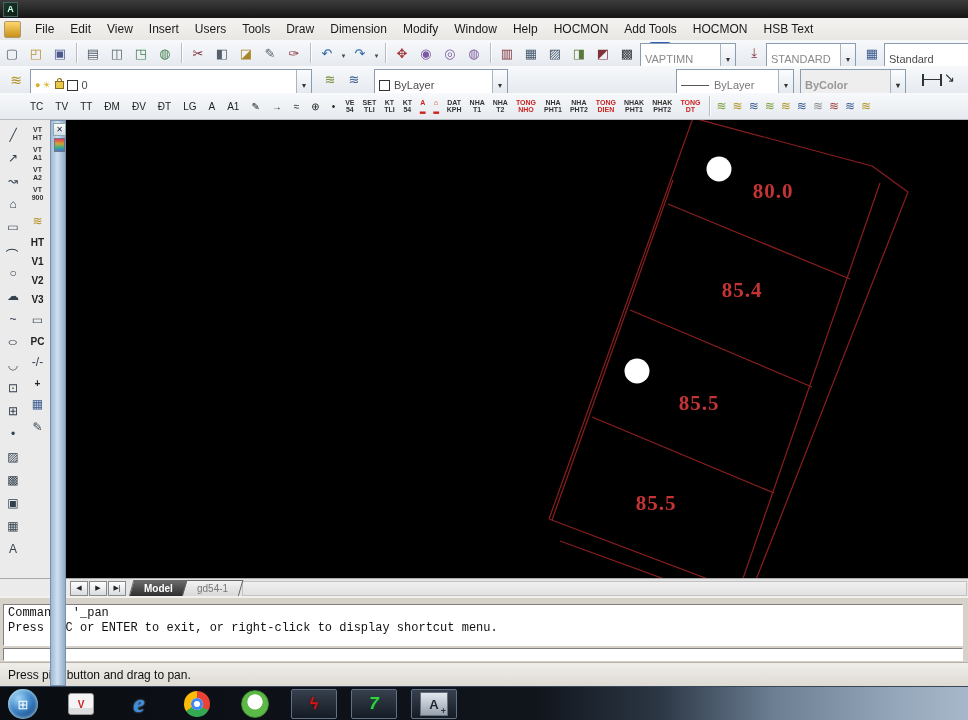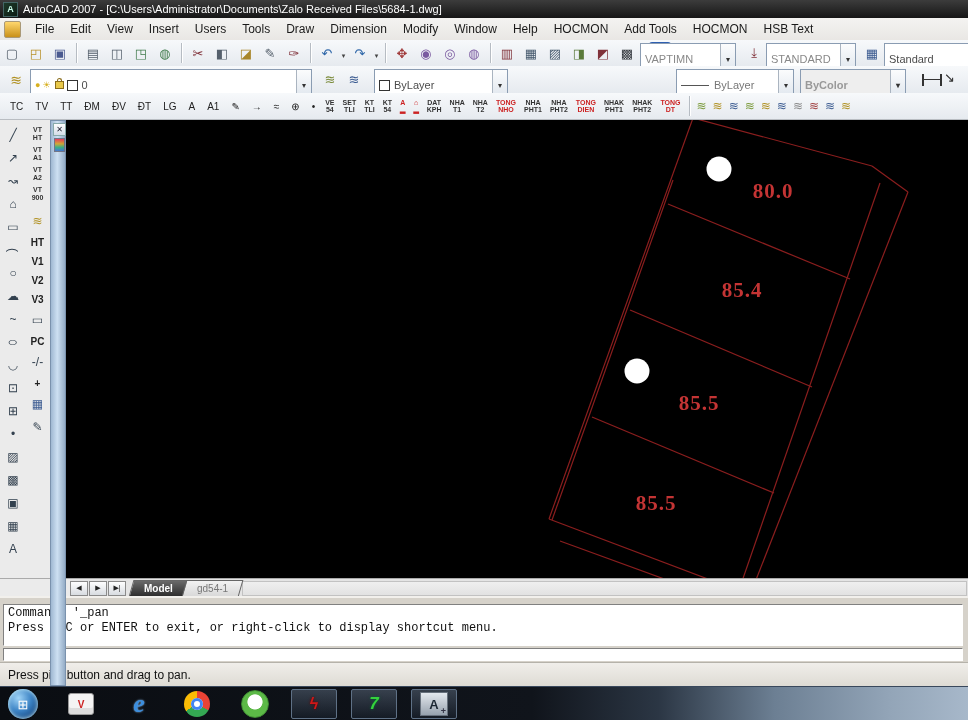--- a/index.html
+++ b/index.html
@@ -19,21 +19,21 @@
     display:flex;align-items:center;font-size:12px;color:#1a1a1a;}
   #menubar .sysico{width:15px;height:15px;margin:0 6px 0 4px;
     background:linear-gradient(#ffd76e,#c99018);border-radius:2px;border:1px solid #a97;}
   .menu-item{padding:2px 8px;cursor:default;}
   
   .toolrow{position:absolute;left:0;width:968px;
     background:linear-gradient(#f7f9fb,#e6eaef);border-bottom:1px solid #b9bdc2;
     display:flex;align-items:center;}
   #row1{top:40px;height:26px;}
   #row2{top:66px;height:27px;}
-  #row3{top:93px;height:27px;padding-left:4px;box-sizing:border-box;}
+  #row3{top:93px;height:27px;padding-left:24px;box-sizing:border-box;}
   .tbico{width:20px;height:20px;margin:0 1px;border:1px solid transparent;border-radius:2px;
     display:flex;align-items:center;justify-content:center;font-size:13px;color:#54616f;}
   .tbsep{width:1px;height:20px;background:#b6bcc3;margin:0 4px;box-shadow:1px 0 0 #fff;}
   .ddmini{width:9px;height:20px;font-size:7px;color:#444;display:flex;align-items:flex-end;
     justify-content:center;padding-bottom:3px;box-sizing:border-box;}
   .combo{height:32px;background:#fff;border:1px solid #8a9cb2;display:flex;
     align-items:center;font-size:11px;color:#4c4c4c;position:absolute;top:3px;
     padding-left:4px;box-sizing:border-box;overflow:hidden;white-space:nowrap;}
   .combo .arrow{margin-left:auto;width:14px;align-self:stretch;flex:0 0 14px;
     background:linear-gradient(#fbfcfd,#dde4ec);border-left:1px solid #aab4c0;
@@ -146,21 +146,20 @@
   .parcel-label{font-family:"Liberation Serif","DejaVu Serif",serif;font-weight:bold;
     font-size:21px;letter-spacing:1px;}
 </style>
 </head>
 <body>
 
 <div id="app">
 
   <div id="titlebar">
     <span class="appico">A</span>
-    <span>AutoCAD 2007 - [C:\Users\Administrator\Documents\Zalo Received Files\5684-1.dwg]</span>
   </div>
 
   <div id="menubar">
     <span class="sysico"></span>
   <span class="menu-item">File</span>
       <span class="menu-item">Edit</span>
       <span class="menu-item">View</span>
       <span class="menu-item">Insert</span>
       <span class="menu-item">Users</span>
       <span class="menu-item">Tools</span>

